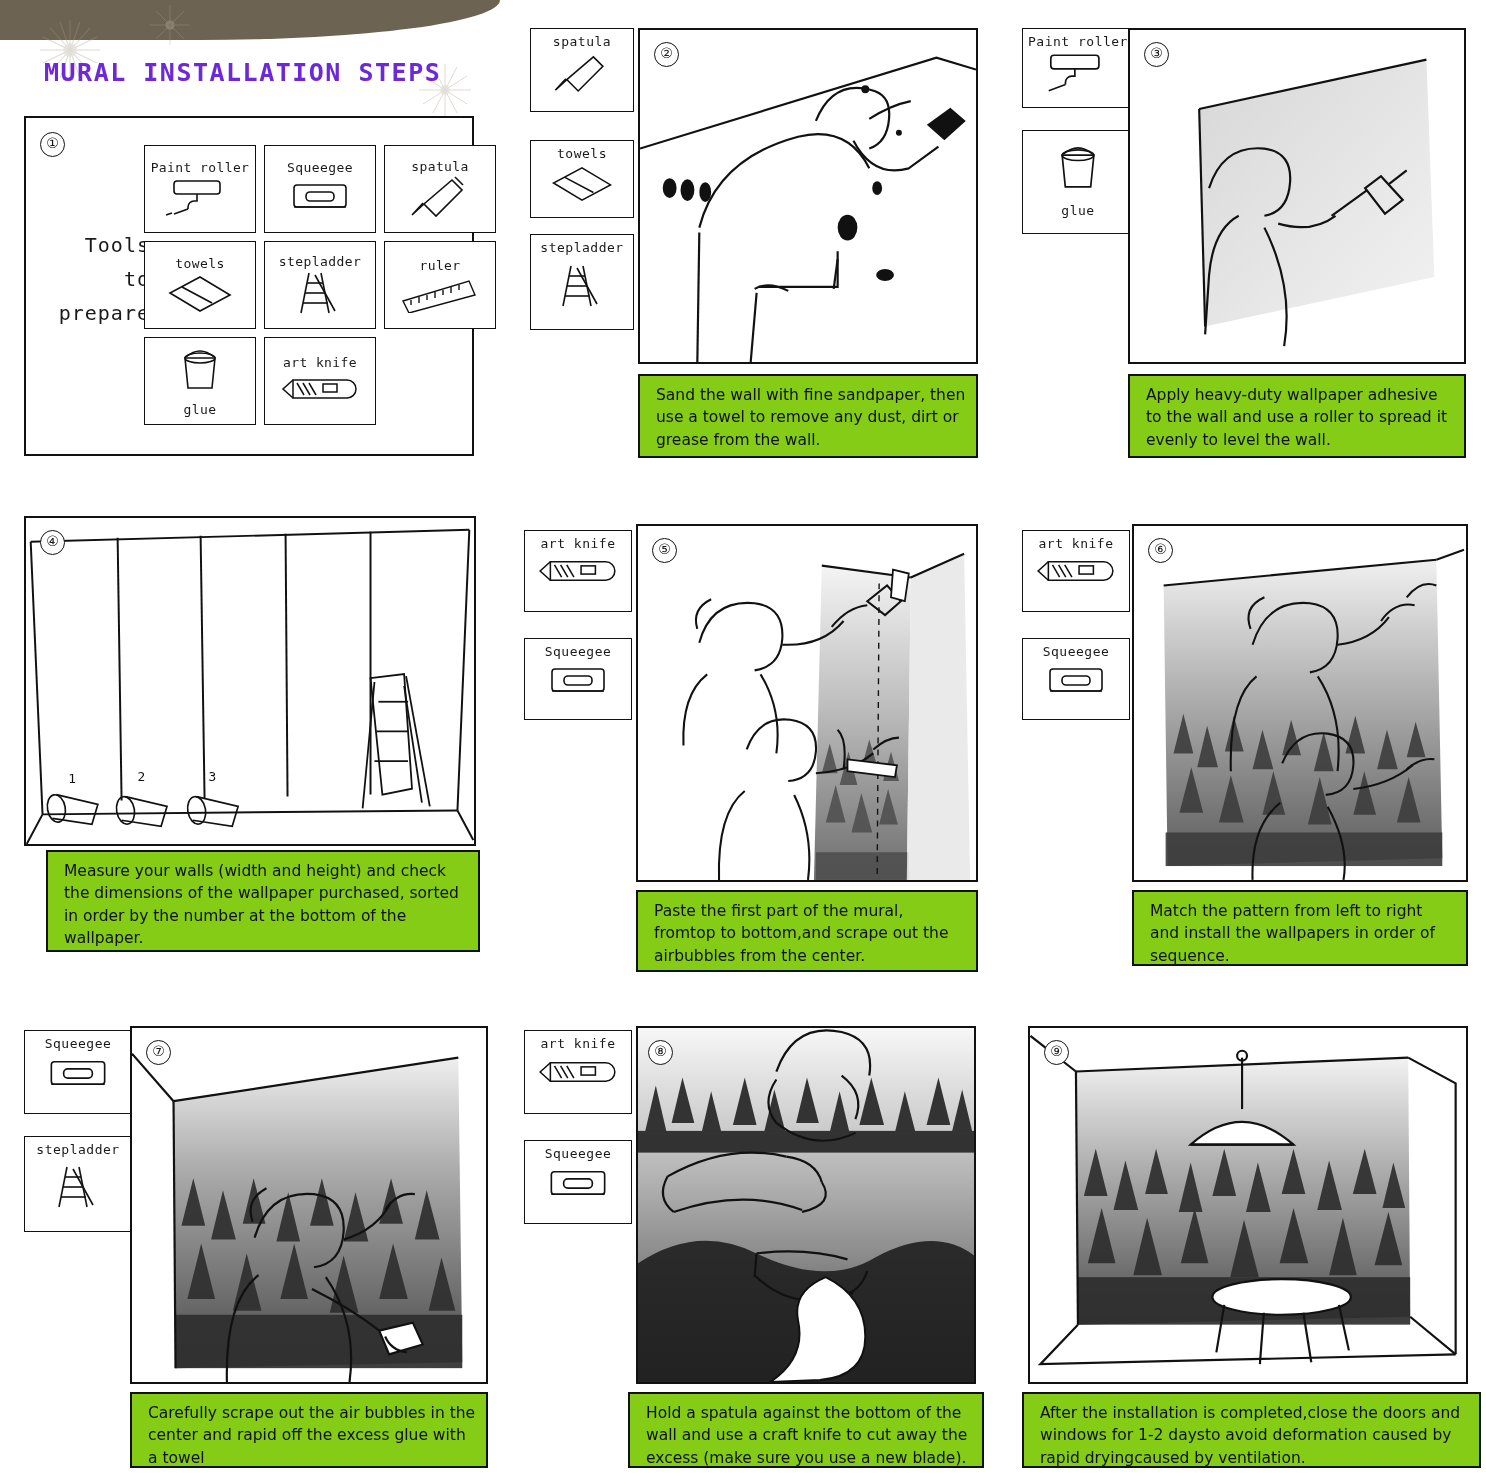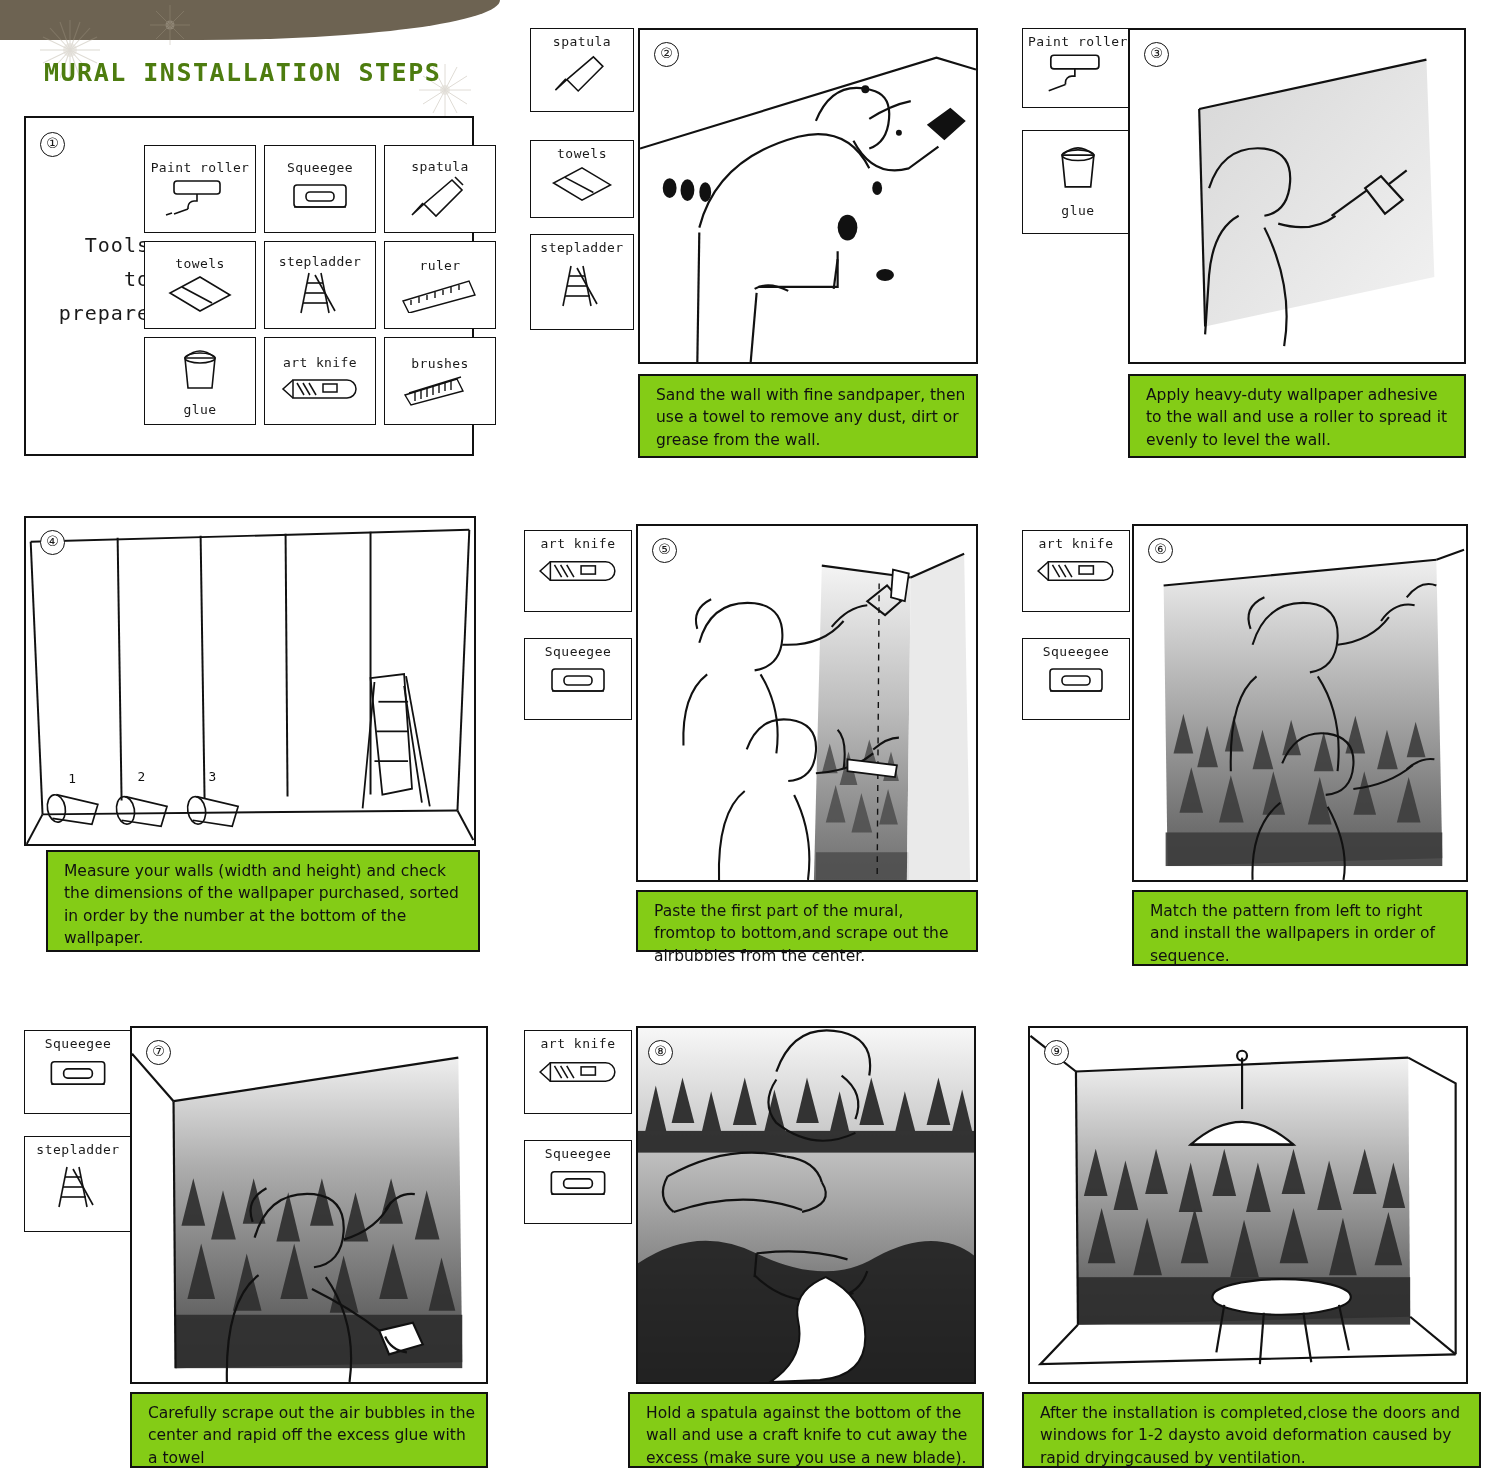--- a/index.html
+++ b/index.html
@@ -23,21 +23,21 @@
     width: 500px; height: 40px;
     background: #6d6352;
     border-bottom-right-radius: 60% 100%;
   }
   .title {
     position: absolute;
     left: 44px; top: 58px;
     font-family: "DejaVu Sans Mono", monospace;
     font-size: 25px;
     letter-spacing: 1.5px;
-    color: #4d7c0f;
+    color: #6d28d9;
     font-weight: bold;
     white-space: nowrap;
   }
   .flower {
     position: absolute;
     opacity: .35;
   }
 
   
   .card {
@@ -284,36 +284,20 @@
         <path d="M16 10 h54 a6 6 0 0 1 0 18 h-54 z"></path>
         <path d="M16 10 L6 19 L16 28"></path>
         <line x1="20" y1="13" x2="27" y2="25"></line>
         <line x1="26" y1="13" x2="33" y2="25"></line>
         <line x1="32" y1="13" x2="39" y2="25"></line>
         <rect x="46" y="14" width="14" height="8"></rect>
       </g>
     </svg>
   </div>
 
-  <div class="toolcell">
-    <div class="tlabel">brushes</div>
-    <svg width="86" height="36" viewBox="0 0 86 36">
-      <g fill="none" stroke="#111" stroke-width="1.4">
-        <path d="M8 24 L60 8 L66 20 L14 34 z"></path>
-        <path d="M12 22 L64 6"></path>
-        <path d="M18 21 v9"></path>
-          <path d="M24 19 v9"></path>
-          <path d="M30 17 v9"></path>
-        <path d="M36 15 v9"></path>
-          <path d="M42 13 v9"></path>
-          <path d="M48 11 v9"></path>
-        <path d="M54 10 v9"></path>
-      </g>
-    </svg>
-  </div>
 </div>
 
 <div class="toolbox" style="left:530px; top:28px; width:104px; height:84px;">
   <div class="tlabel">spatula</div>
   <svg width="76" height="48" viewBox="0 0 80 46">
     <g fill="none" stroke="#111" stroke-width="1.6">
       <path d="M52 6 l10 10 -26 26 -12 -12 z"></path>
       <path d="M24 30 l-12 11 11 -12"></path>
     </g>
   </svg>
@@ -524,21 +508,21 @@
       <path d="M158 272 q20 40 14 86"></path>
       <path d="M208 246 q4 -30 -6 -40"></path>
       <path d="M244 58 l-2 296" stroke-dasharray="6 6" stroke-width="1.4"></path>
     </g>
     <g fill="none" stroke="#111" stroke-width="1.8">
       <path d="M258 44 l16 4 -4 28 -14 -4 z" fill="#fff"></path>
       <path d="M212 236 l50 6 -2 12 -48 -6 z" fill="#fff"></path>
     </g>
   </svg>
 </div>
-<div class="caption" style="left:636px; top:890px; width:342px; height:62px;">Paste the first part of the mural, fromtop to bottom,and scrape out the airbubbles from the center.</div>
+<div class="caption" style="left:636px; top:890px; width:342px; height:82px;">Paste the first part of the mural, fromtop to bottom,and scrape out the airbubbles from the center.</div>
 <div class="stepnum" style="left:652px; top:538px;">⑤</div>
 
 <div class="toolbox" style="left:1022px; top:530px; width:108px; height:82px;">
   <div class="tlabel">art knife</div>
   <svg width="88" height="40" viewBox="0 0 86 38">
     <g fill="none" stroke="#111" stroke-width="1.5">
       <path d="M16 10 h54 a6 6 0 0 1 0 18 h-54 z"></path>
       <path d="M16 10 L6 19 L16 28"></path>
       <line x1="20" y1="13" x2="27" y2="25"></line>
         <line x1="26" y1="13" x2="33" y2="25"></line>

